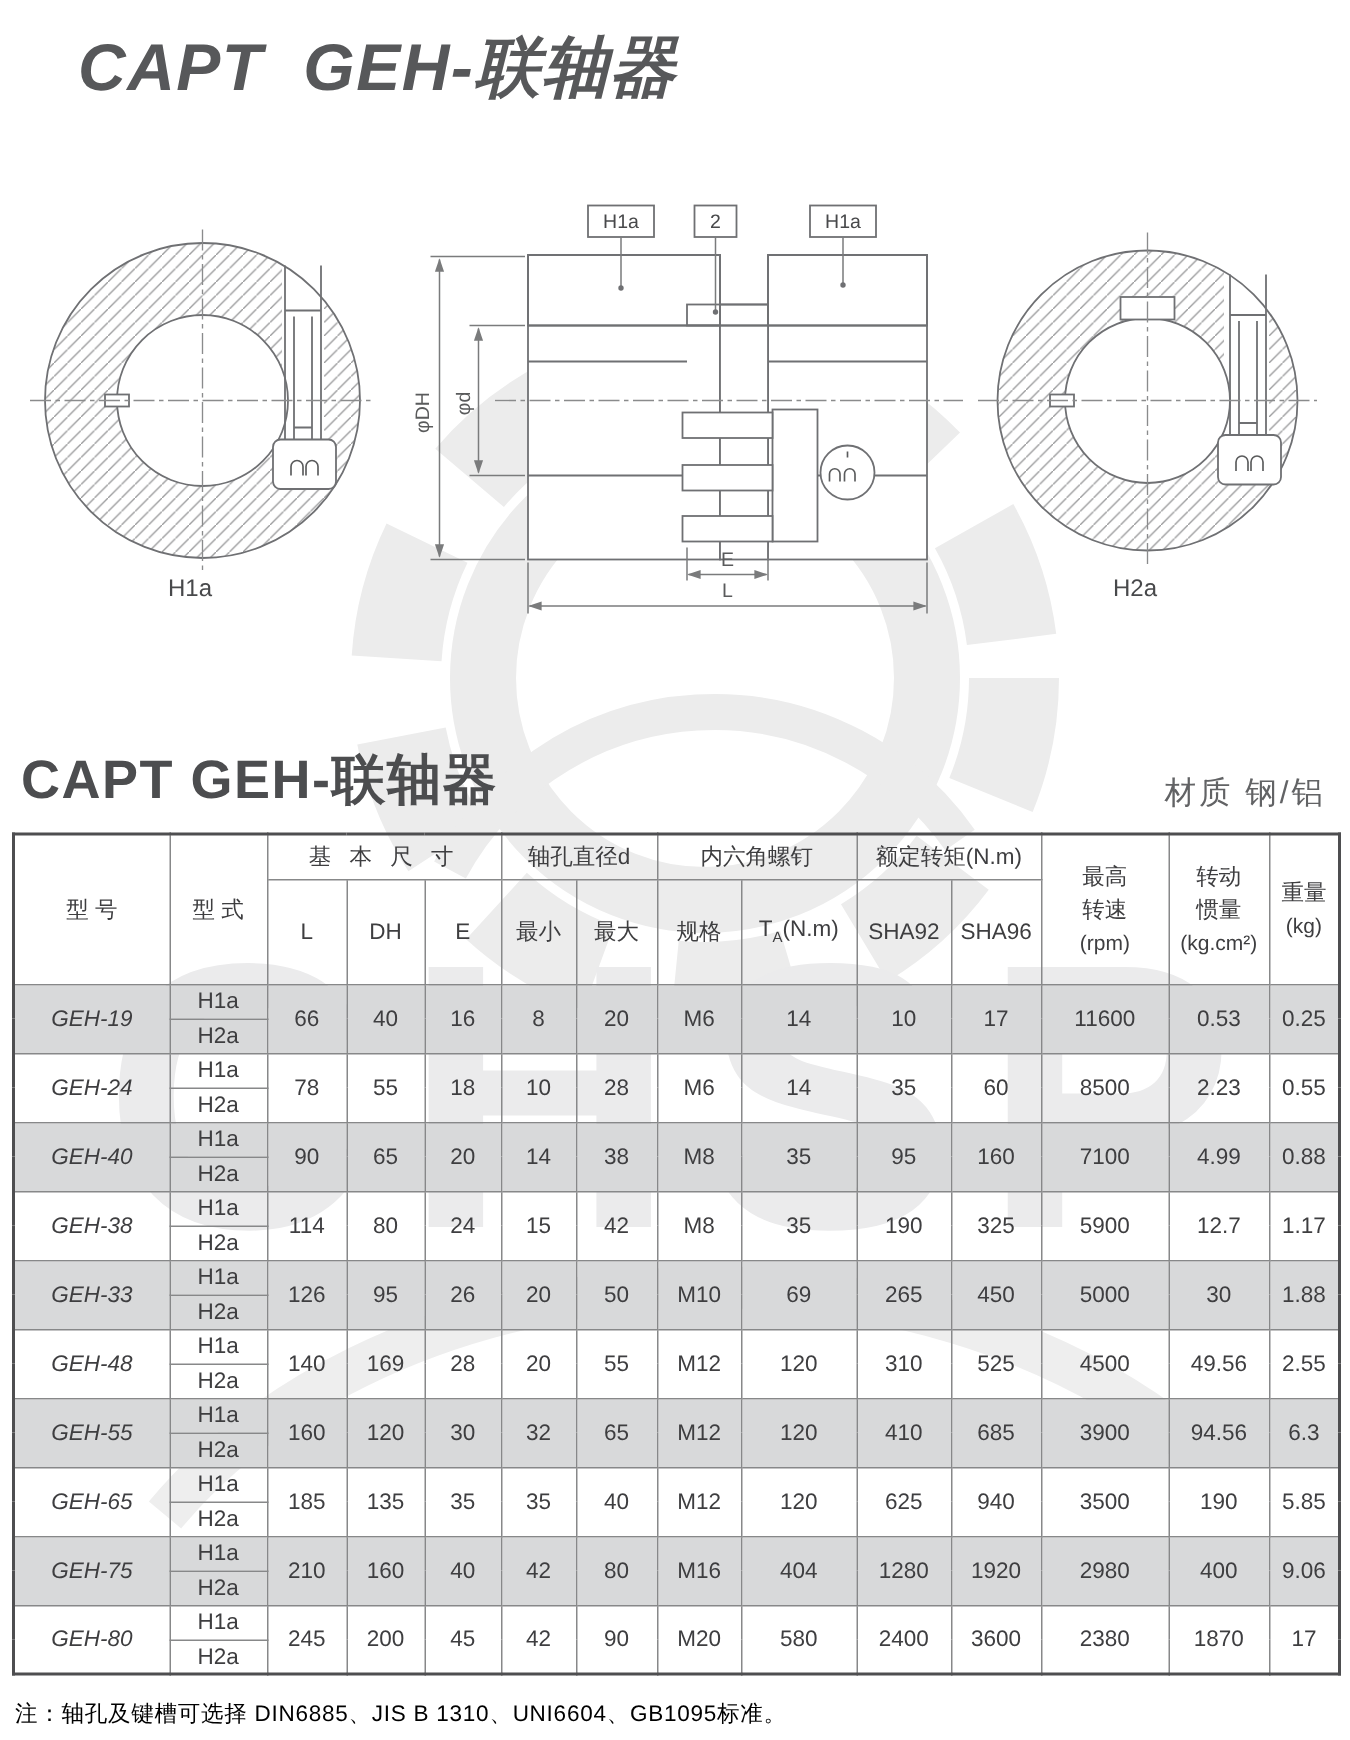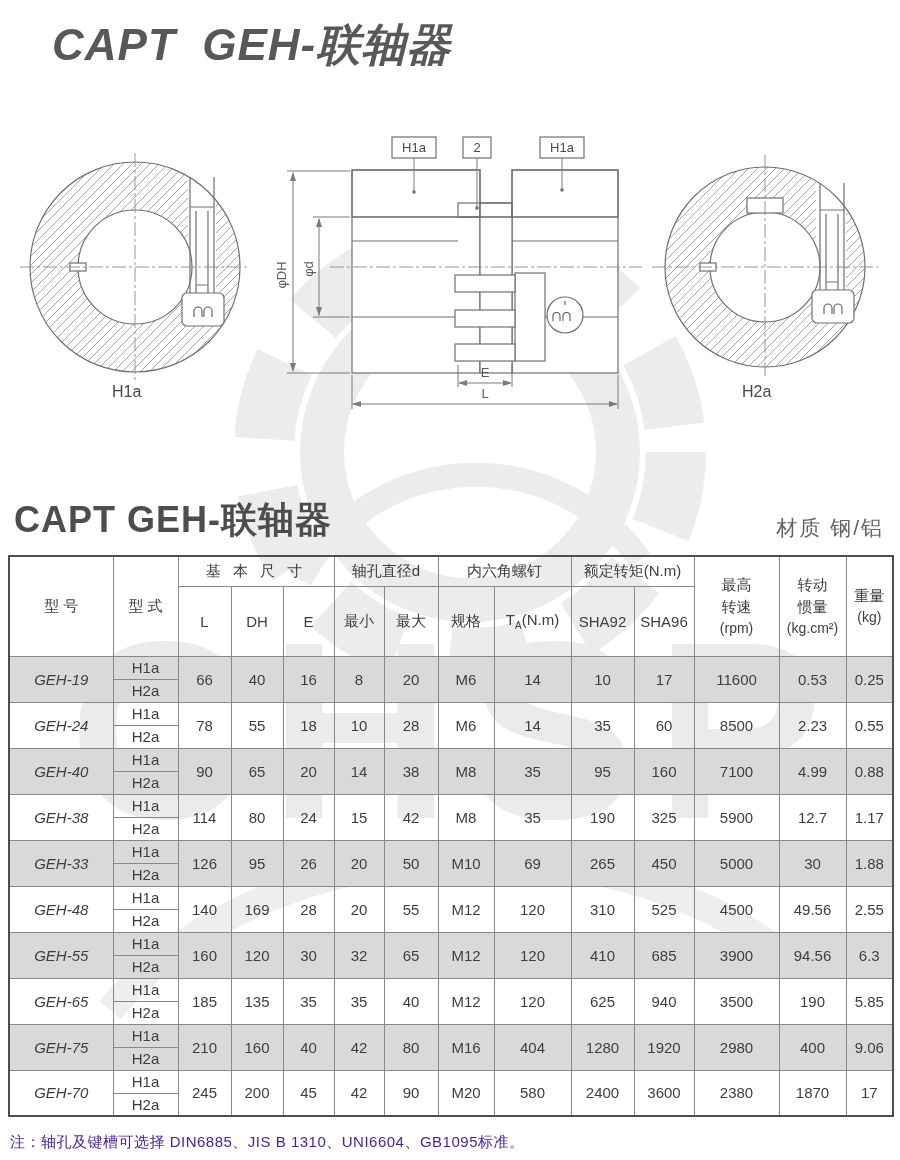--- a/index.html
+++ b/index.html
@@ -44,21 +44,21 @@
   .hsub { line-height:1.45; }
   .latin-sub { font-size:14px; }
   sub.ta { font-size:10px; }
   tbody tr { height:23px; }
   tr.shade td { background:#d8d9da; }
   tr.plain td { background:transparent; }
   td.model-cell { font-size:15px;font-style:italic; }
 
   .note {
     position:absolute; top:1133px; left:10px;
-    font-size:15px; color:#4c1d95; letter-spacing:0.5px;
+    font-size:15px; color:#000000; letter-spacing:0.5px;
   }
 
   
   .ln  { stroke:#6f7073; stroke-width:1.2; fill:none; }
   .lnf { stroke:#6f7073; stroke-width:1.2; fill:#ffffff; }
   .cl  { stroke:#8a8b8c; stroke-width:0.9; fill:none; stroke-dasharray:14 3 3 3; }
   .dim { stroke:#7a7b7c; stroke-width:1; fill:none; }
   .glyph { stroke:#5a5b5c; stroke-width:1.1; fill:none; }
   .dwg-label { font-size:16px; fill:#48494b; }
   .dim-label { font-size:13px; fill:#5a5b5c; }
@@ -428,21 +428,21 @@
       <td rowspan="2">1920</td>
       <td rowspan="2">2980</td>
       <td rowspan="2">400</td>
       <td rowspan="2">9.06</td>
     </tr>
     <tr class="shade">
       <td>H2a</td>
     </tr>
 
     <tr class="plain">
-      <td class="model-cell" rowspan="2">GEH-70</td>
+      <td class="model-cell" rowspan="2">GEH-80</td>
       <td>H1a</td>
       <td rowspan="2">245</td>
       <td rowspan="2">200</td>
       <td rowspan="2">45</td>
       <td rowspan="2">42</td>
       <td rowspan="2">90</td>
       <td rowspan="2">M20</td>
       <td rowspan="2">580</td>
       <td rowspan="2">2400</td>
       <td rowspan="2">3600</td>

